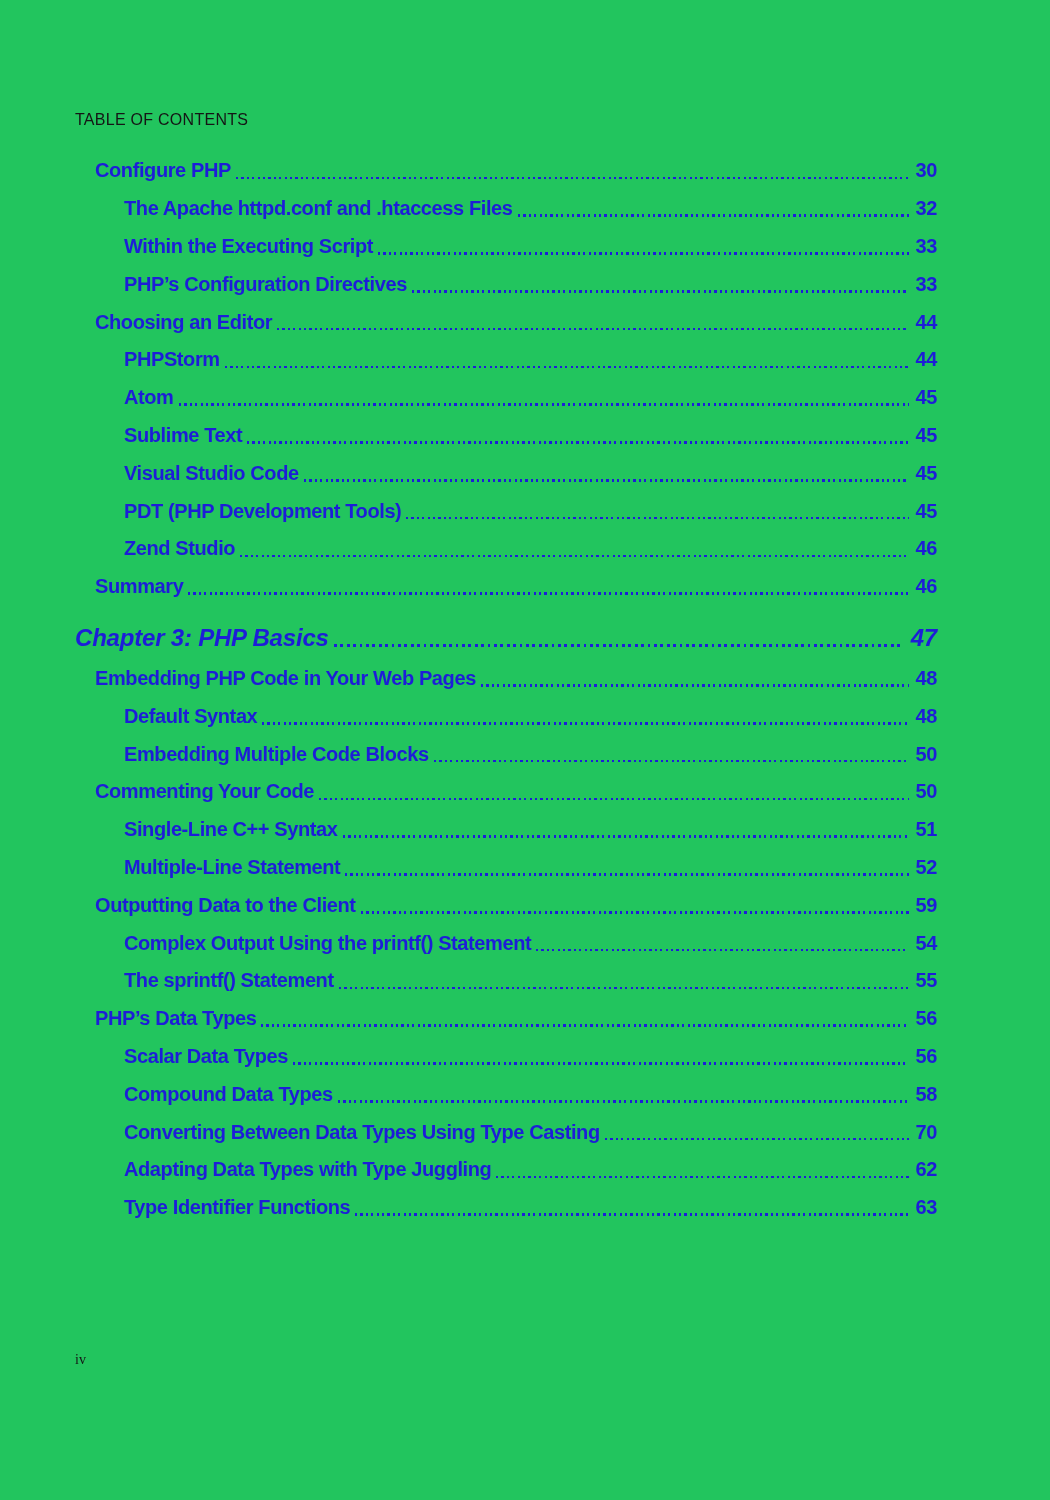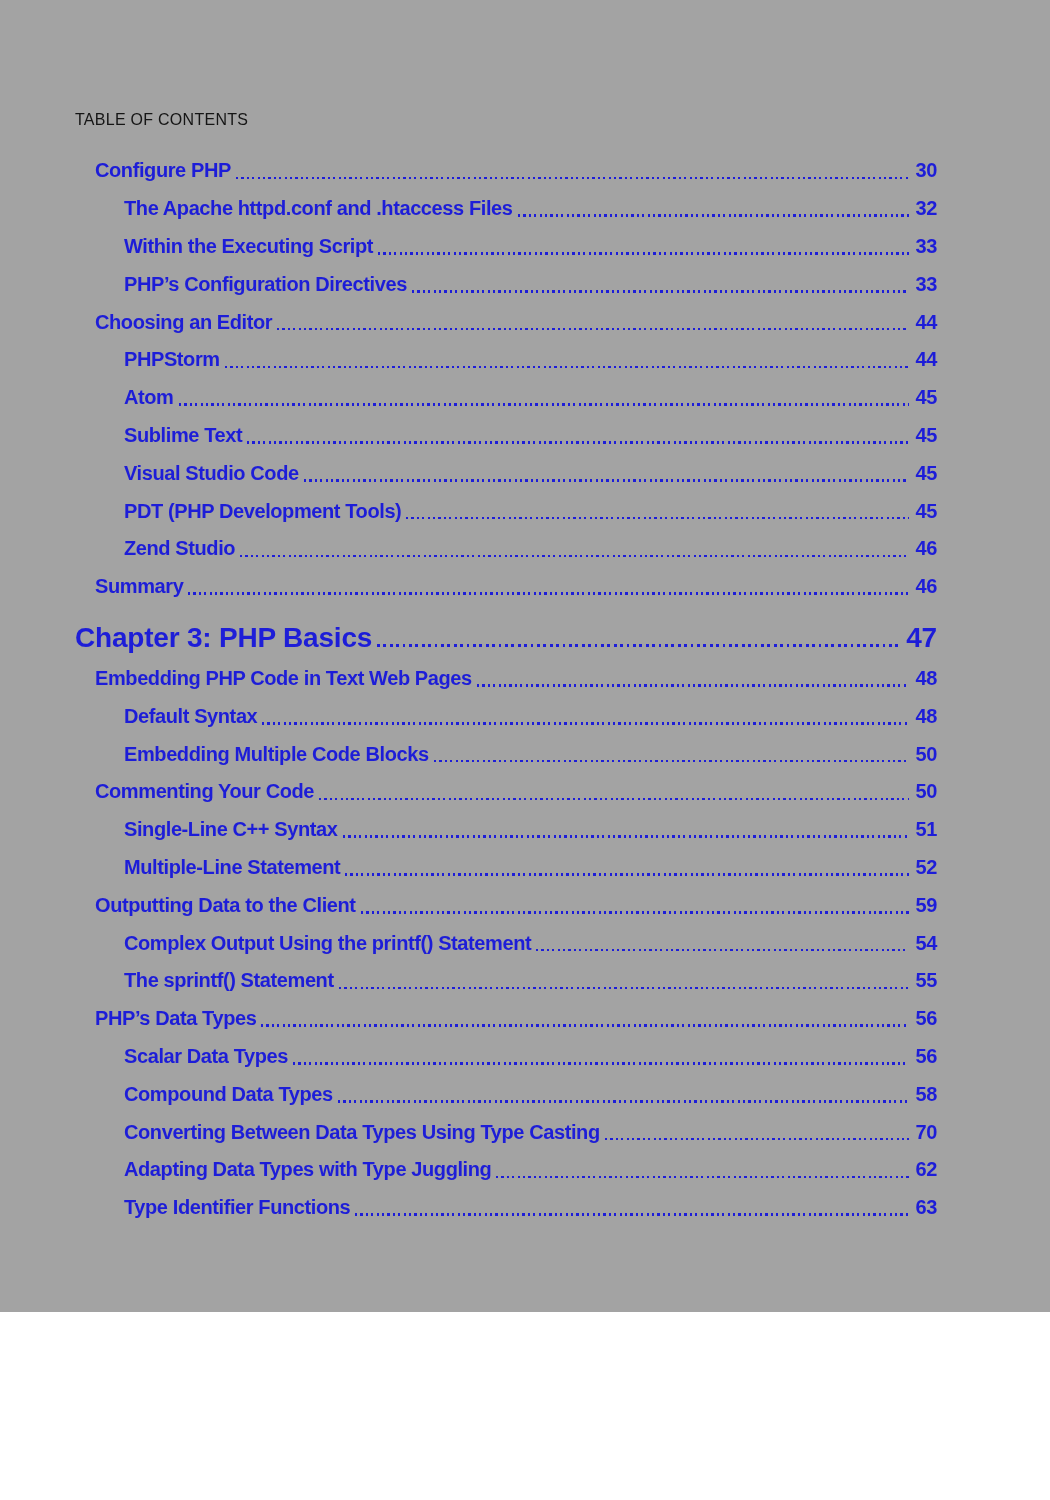--- a/index.html
+++ b/index.html
@@ -3,22 +3,22 @@
 <meta charset="utf-8">
 <style>
   html, body {
     margin: 0;
     padding: 0;
     background: #ffffff;
   }
   .page {
     position: relative;
     width: 1050px;
-    height: 1312px;
-    background: #a3a3a3;
+    height: 1500px;
+    background: #22c55e;
     overflow: hidden;
     font-family: "Liberation Sans", sans-serif;
   }
   .toc-header {
     position: absolute;
     left: 75px;
     top: 110px;
     font-size: 17px;
     font-weight: 400;
     letter-spacing: 0.3px;
@@ -45,22 +45,23 @@
     letter-spacing: -0.4px;
     font-size: 20px;
     white-space: nowrap;
     justify-content: space-between;
   }
   .toc-row.level-1 { padding-left: 20px; }
   .toc-row.level-2 { padding-left: 49px; }
   .toc-row.level-0 {
     height: 44px;
     margin-top: 10px;
-    font-size: 28px;
+    font-size: 24px;
     letter-spacing: -0.2px;
+    font-style: italic;
   }
   .toc-label {
     flex: 0 0 auto;
   }
   .toc-leader {
     flex: 1 1 auto;
     height: 2.6px;
     margin-left: 5px;
     margin-right: 7px;
     position: relative;
@@ -153,21 +154,21 @@
       <span class="toc-label">Summary</span>
       <span class="toc-leader"></span>
       <span class="toc-page">46</span>
     </div>
       <div class="toc-row level-0">
       <span class="toc-label">Chapter 3: PHP Basics</span>
       <span class="toc-leader"></span>
       <span class="toc-page">47</span>
     </div>
       <div class="toc-row level-1">
-      <span class="toc-label">Embedding PHP Code in Text Web Pages</span>
+      <span class="toc-label">Embedding PHP Code in Your Web Pages</span>
       <span class="toc-leader"></span>
       <span class="toc-page">48</span>
     </div>
       <div class="toc-row level-2">
       <span class="toc-label">Default Syntax</span>
       <span class="toc-leader"></span>
       <span class="toc-page">48</span>
     </div>
       <div class="toc-row level-2">
       <span class="toc-label">Embedding Multiple Code Blocks</span>

